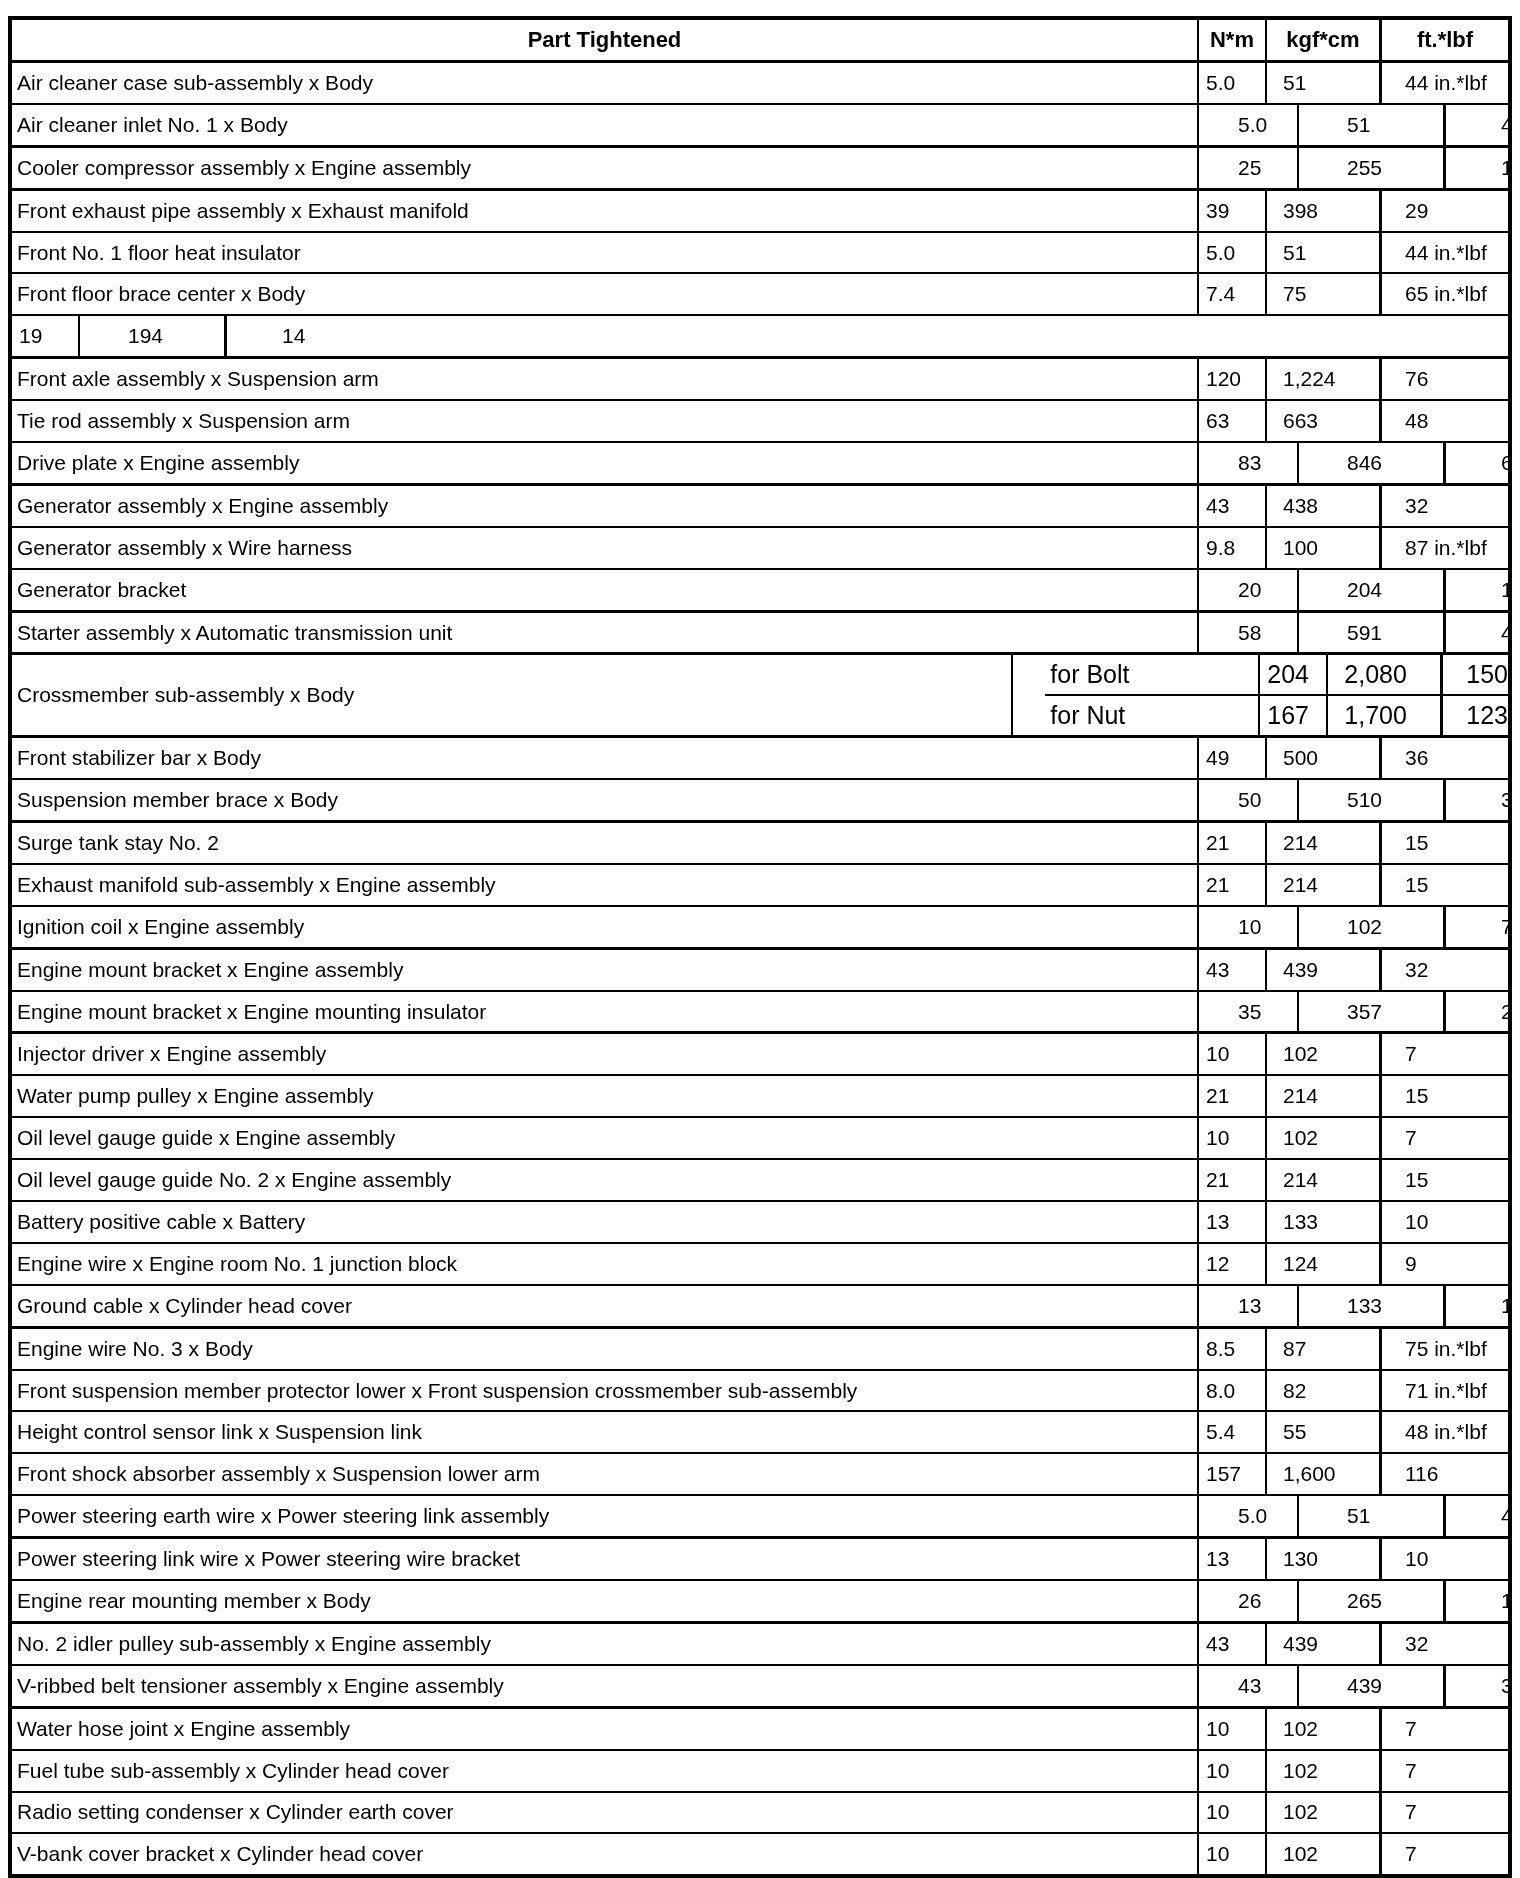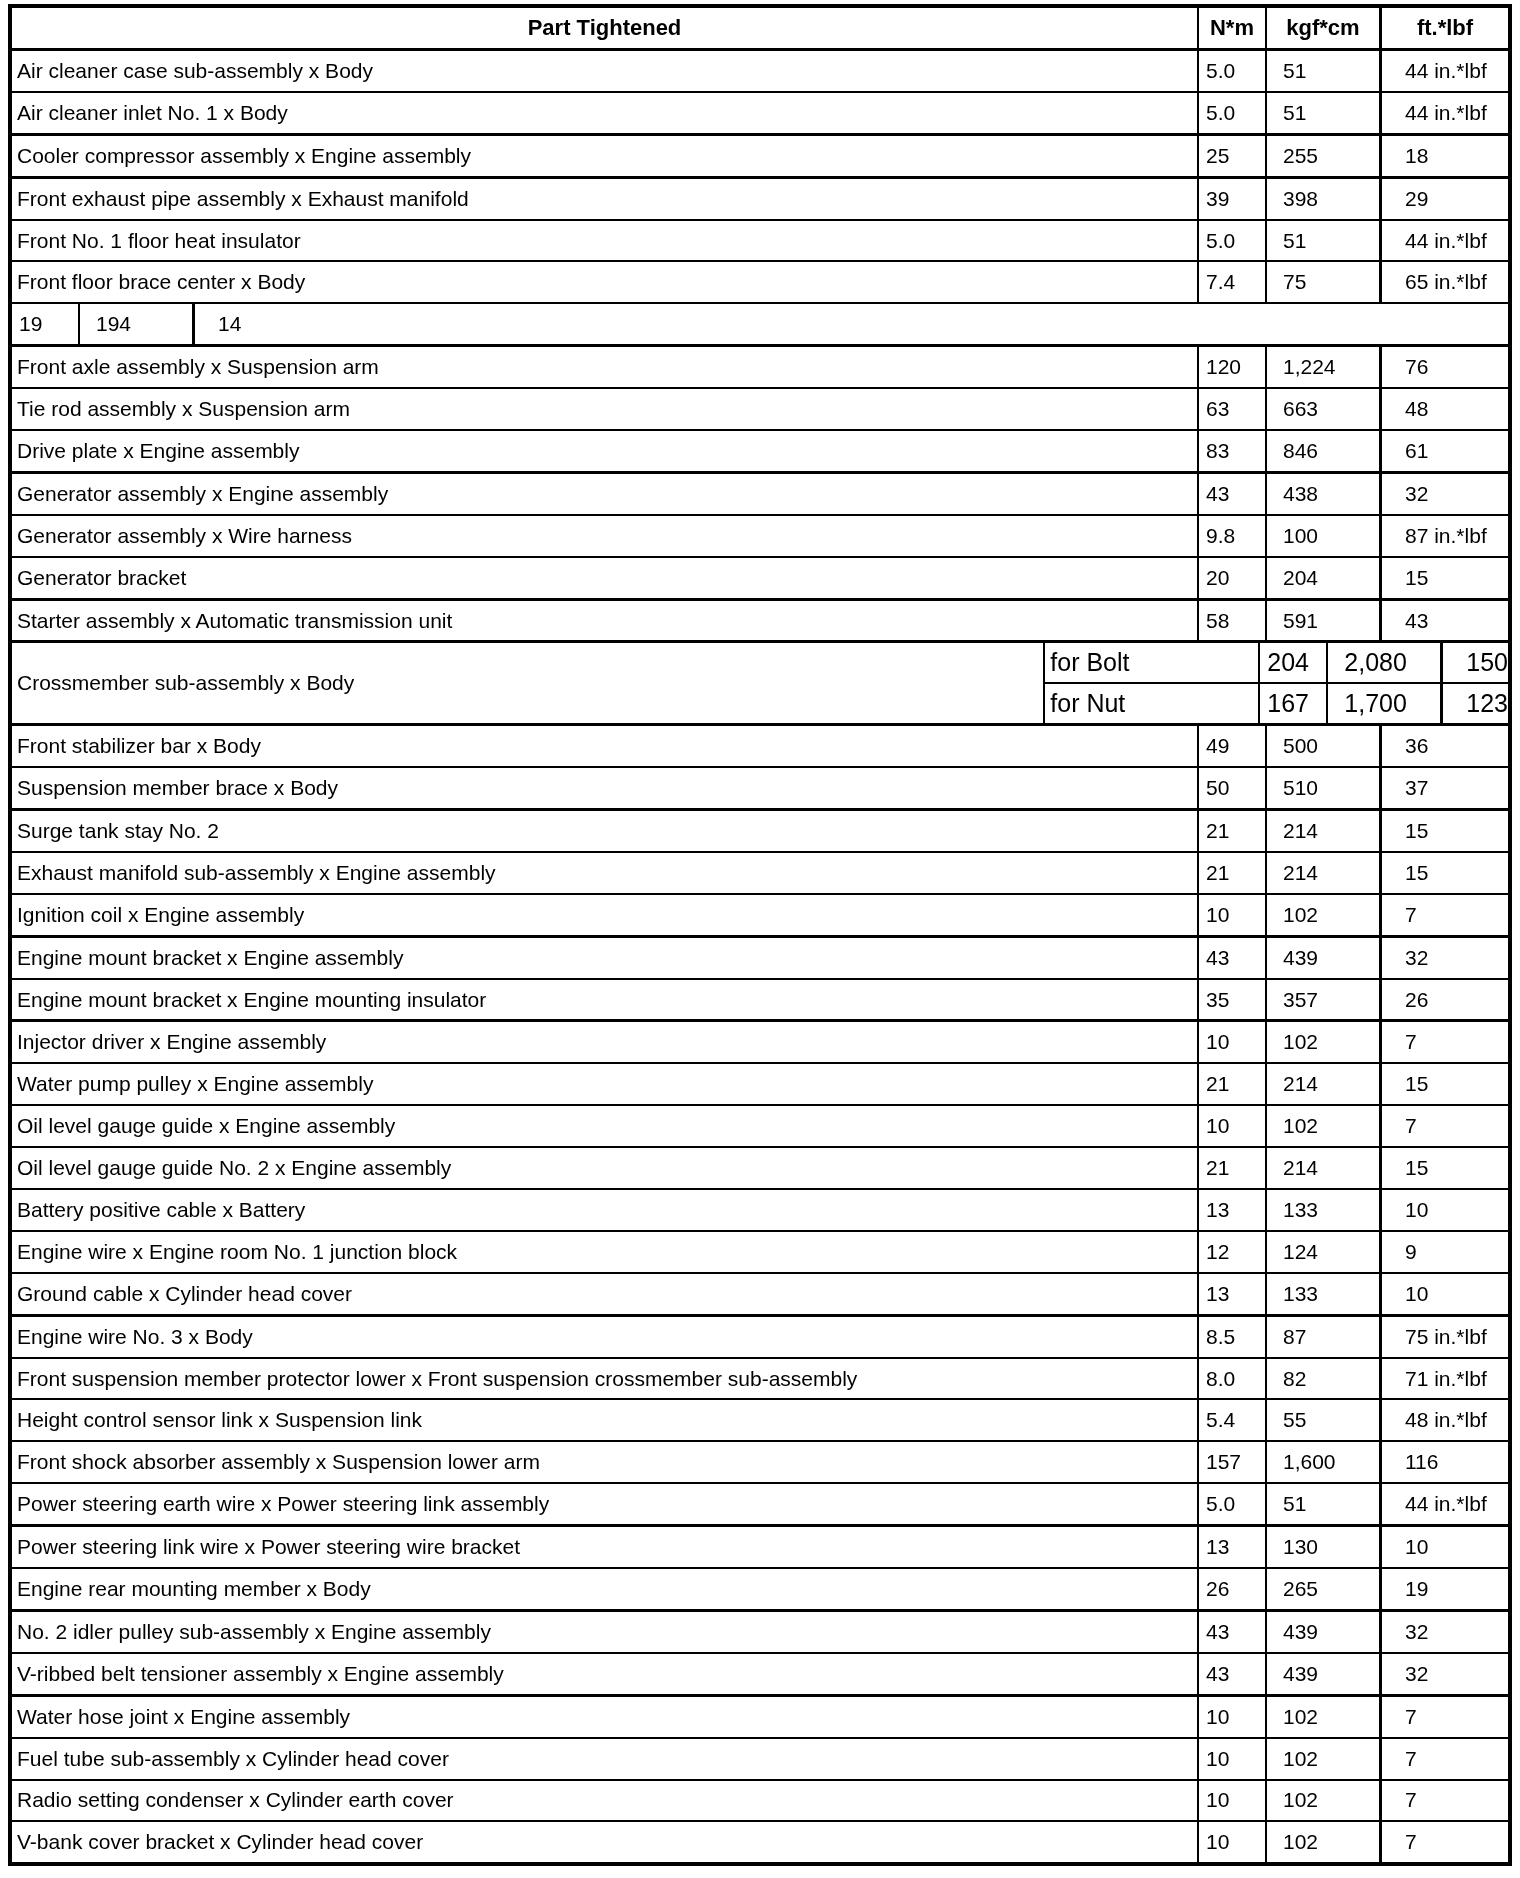--- a/index.html
+++ b/index.html
@@ -5,21 +5,21 @@
   html, body { margin: 0; padding: 0; }
   body {
     width: 1520px; height: 1878px;
     background: #ffffff;
     font-family: "Liberation Sans", sans-serif;
     color: #000000;
     position: relative;
   }
   .spec-table {
     position: absolute;
-    left: 8px; top: 4px;
+    left: 8px; top: 16px;
     width: 1504px; height: 1862px;
     border: 4px solid #000;
     box-sizing: border-box;
     display: flex;
     flex-direction: column;
     background: #fff;
     text-align: right;
   }
   .header-row {
     height: 40px;
@@ -29,21 +29,21 @@
     font-weight: bold;
     font-size: 22px;
   }
   .row {
     flex: 1 1 0;
     display: flex;
     border-bottom: 2px solid #000;
     font-size: 21px;
   }
   .row.double { flex: 2 2 0; }
-  .row.group-end { border-bottom-width: 3px; }
+  .row.group-end { border-bottom-width: 3px; gap: 32px; }
   .row:last-child { border-bottom: none; }
   .cell {
     display: flex;
     align-items: center;
     box-sizing: border-box;
     overflow: hidden;
     white-space: nowrap;
   }
   .part  { width: 1187px; border-right: 2px solid #000; padding-left: 5px; }
   .nm    { width: 68px;  border-right: 2px solid #000; padding-left: 7px; }

